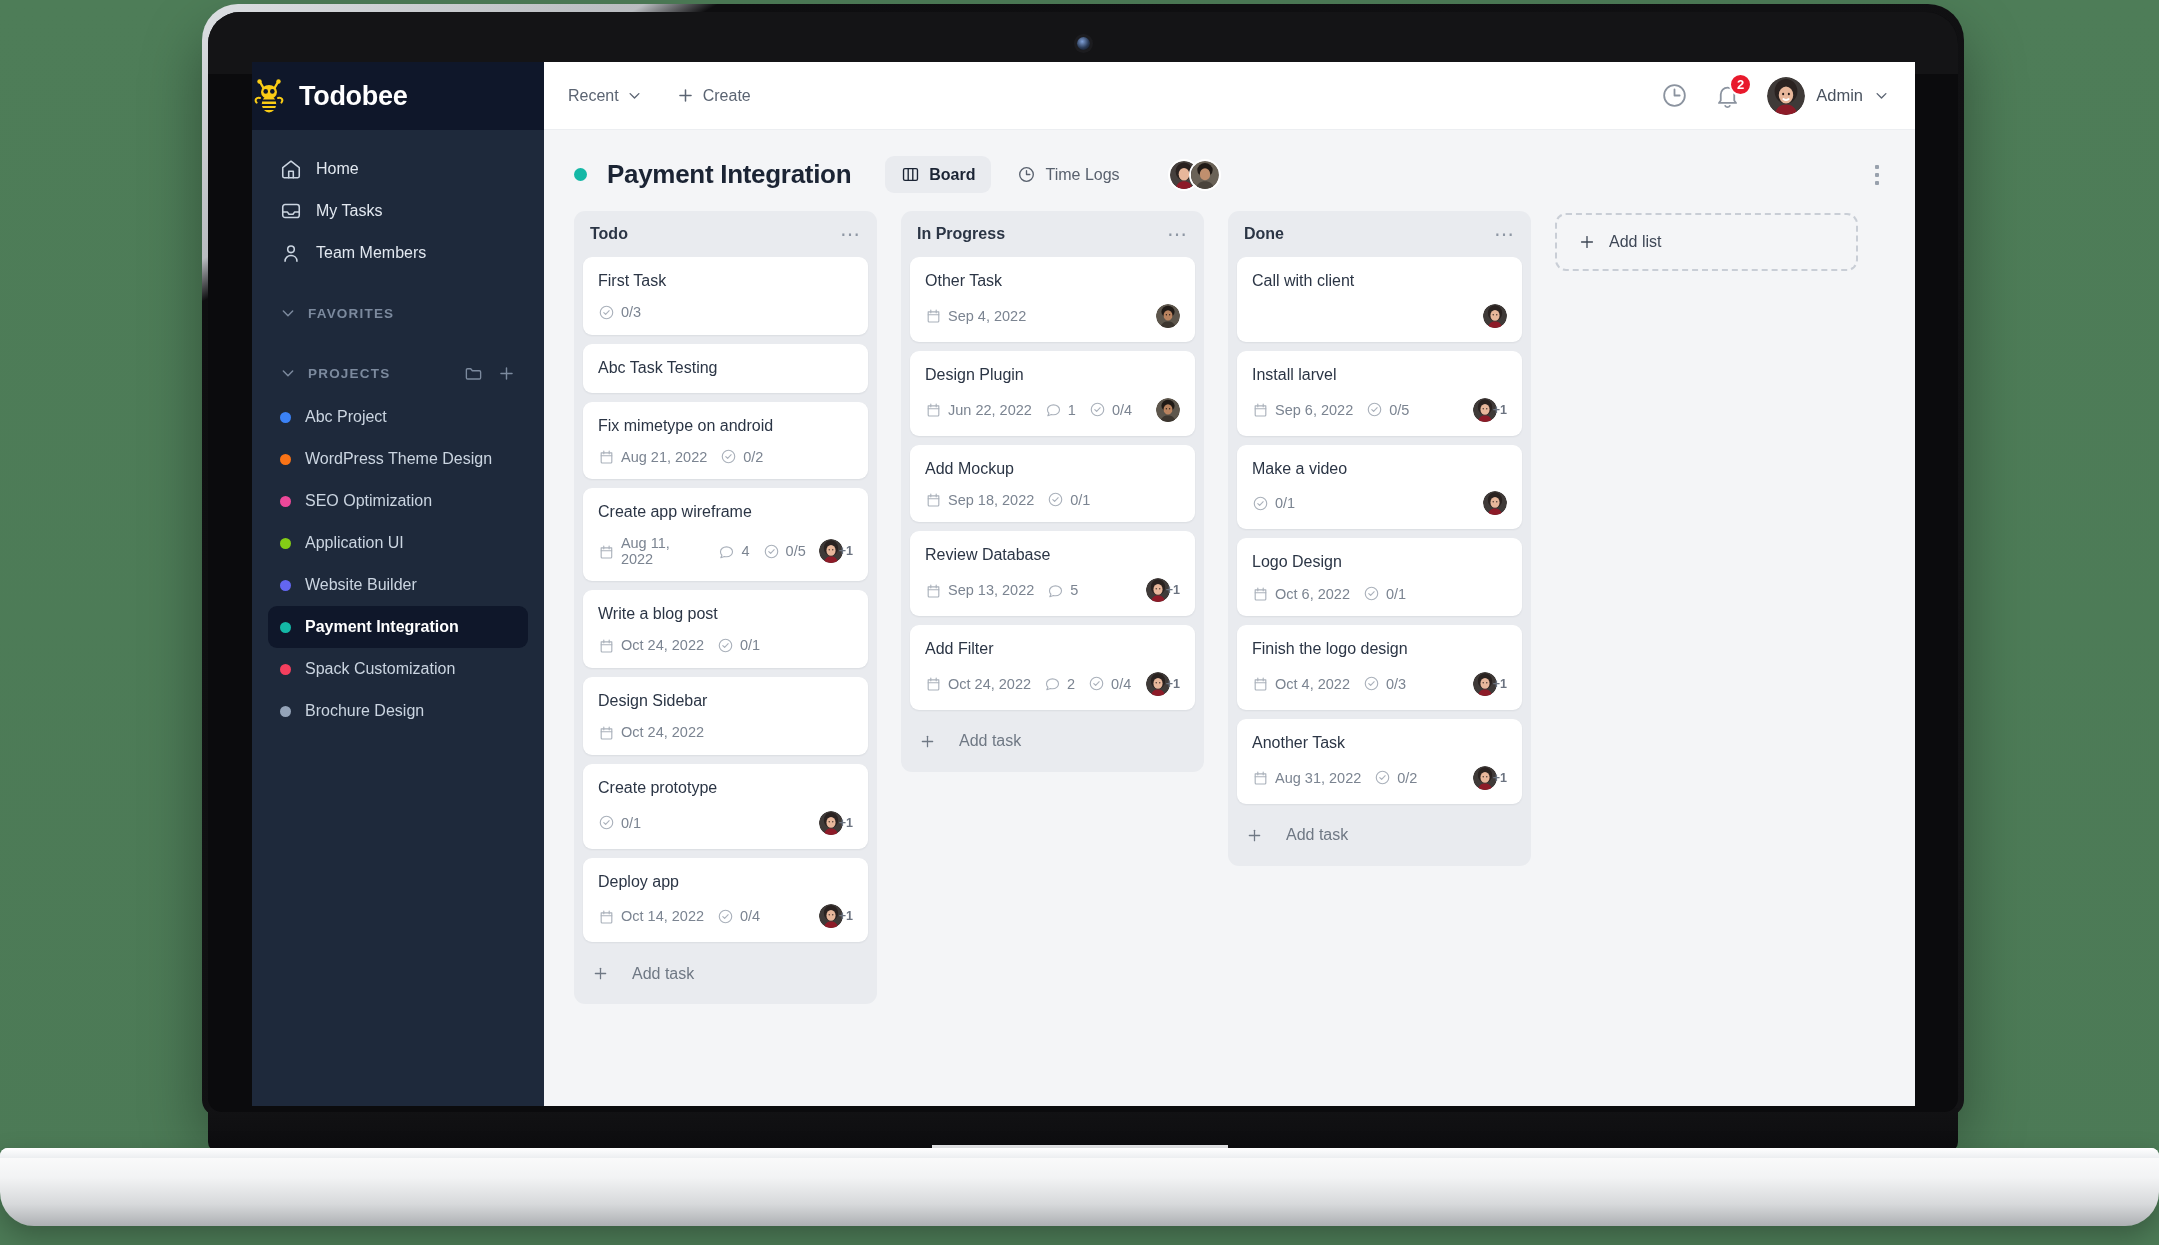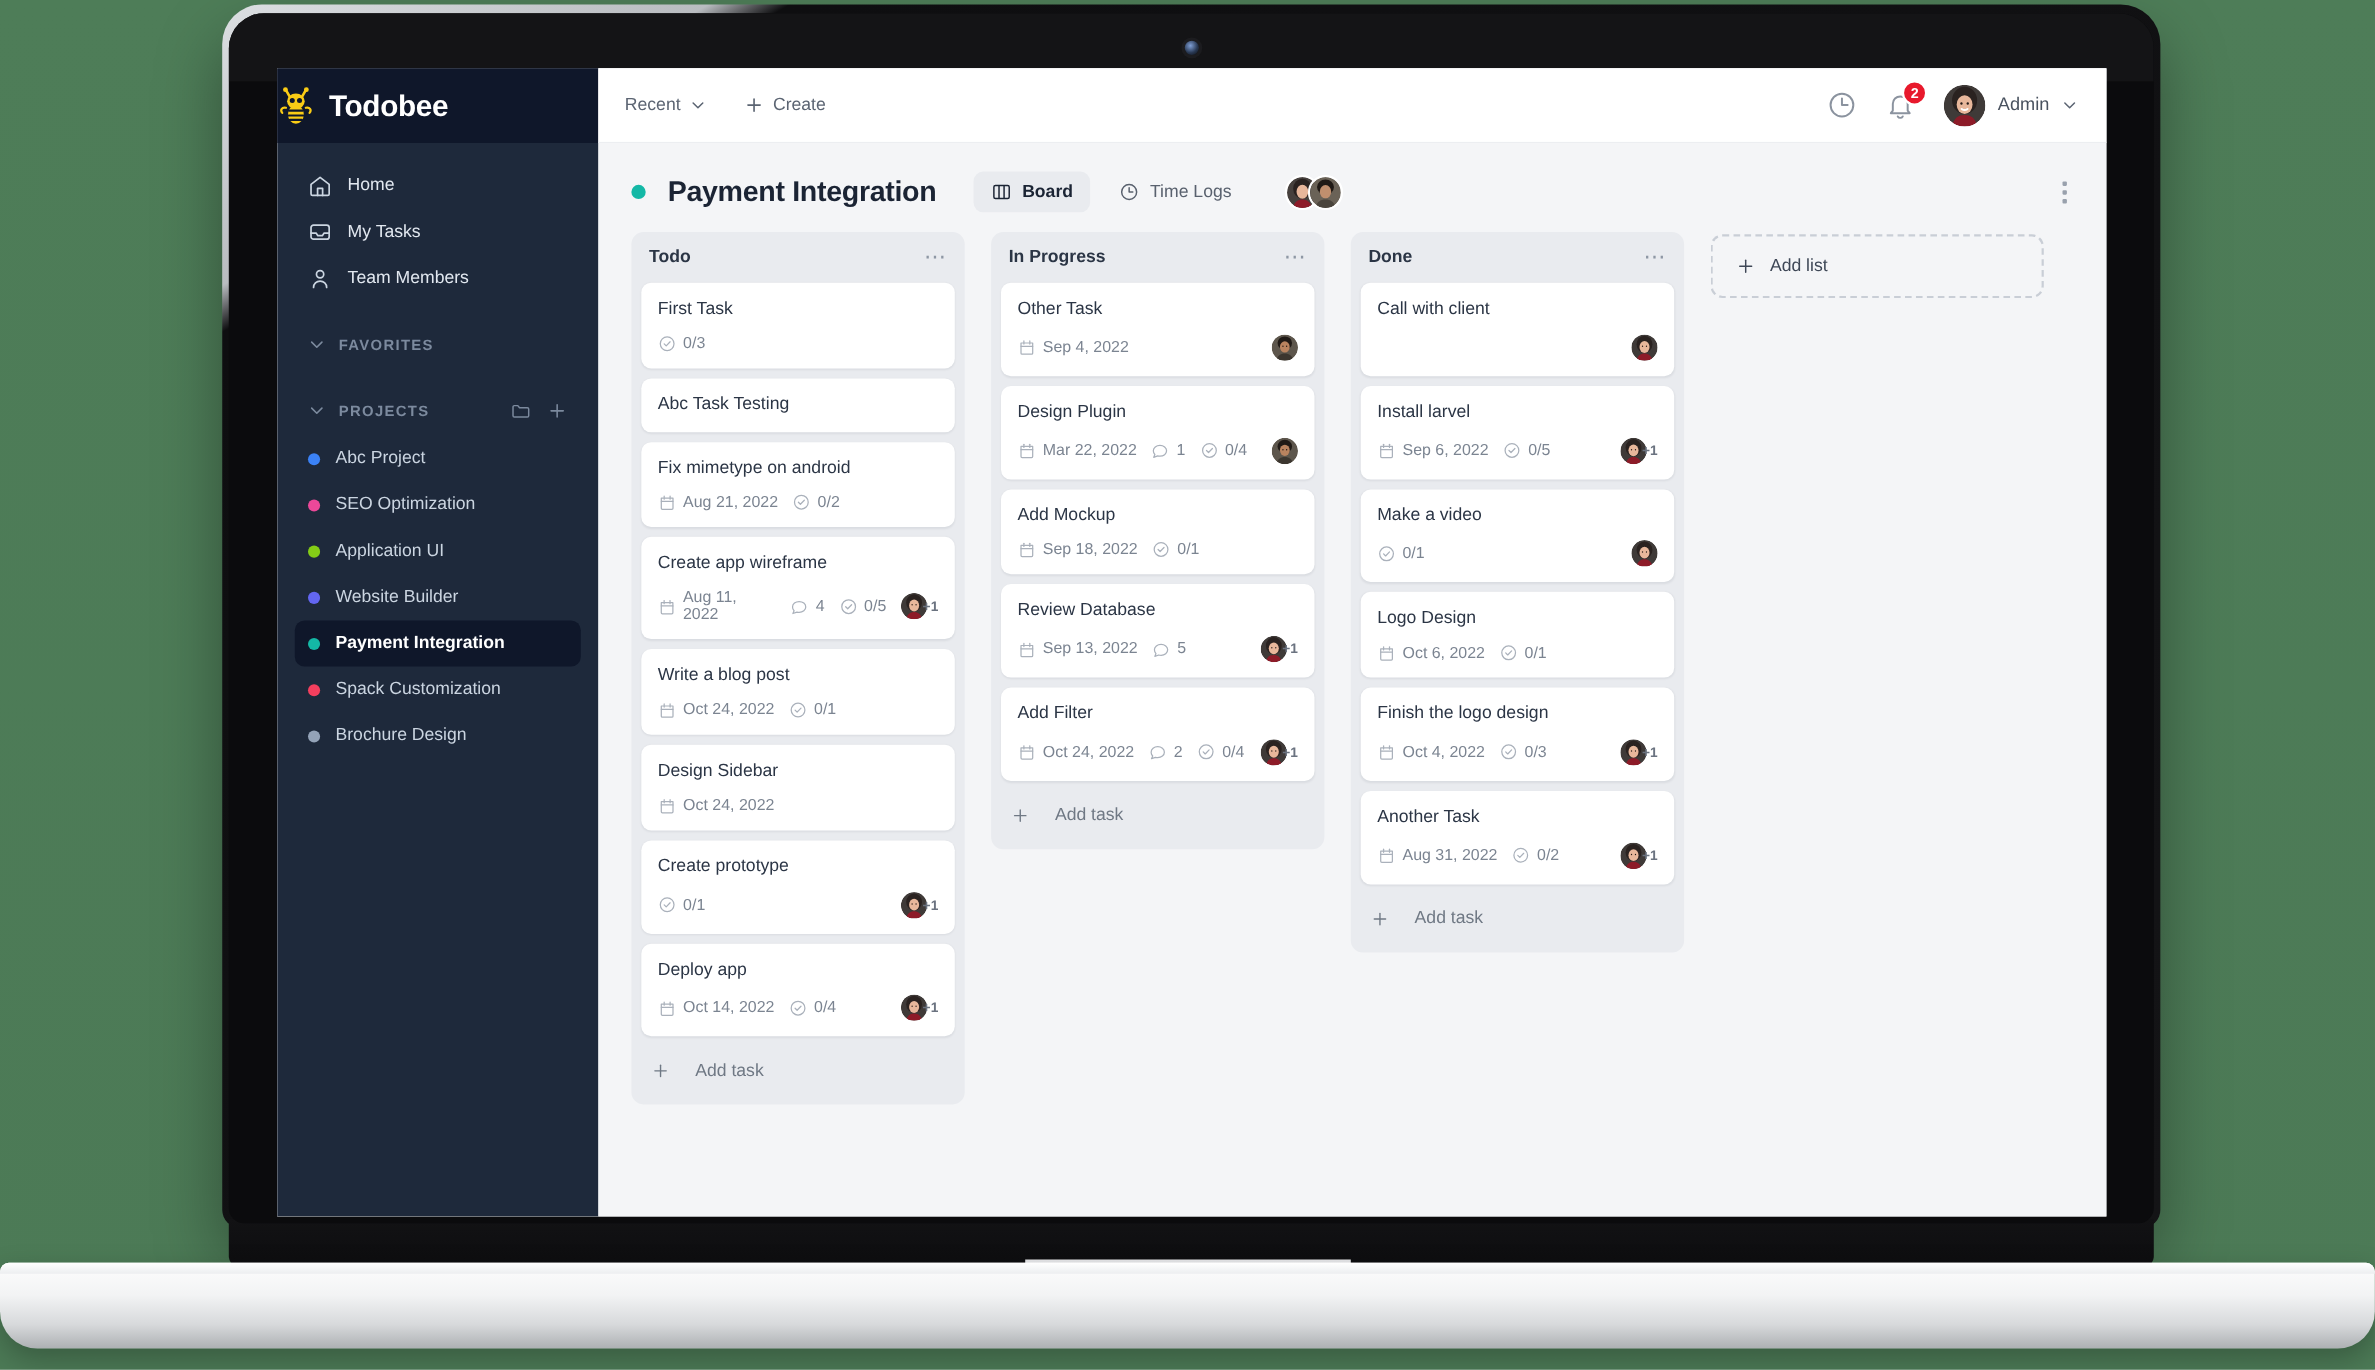--- a/index.html
+++ b/index.html
@@ -268,20 +268,24 @@
         <svg width="19" height="19" viewBox="0 0 24 24" fill="none" stroke="#7c8a9e" stroke-width="1.8" stroke-linecap="round">
             <path d="M12 5v14M5 12h14"></path>
           </svg>
       </span>
     </div>
 
     <div class="proj-list" id="proj-list">
         <div class="proj-item">
           <span class="dot" style="background: rgb(59, 130, 246);"></span>
           <span>Abc Project</span>
+        </div>
+        <div class="proj-item">
+          <span class="dot" style="background: rgb(249, 115, 22);"></span>
+          <span>WordPress Theme Design</span>
         </div>
         <div class="proj-item">
           <span class="dot" style="background: rgb(236, 72, 153);"></span>
           <span>SEO Optimization</span>
         </div>
         <div class="proj-item">
           <span class="dot" style="background: rgb(132, 204, 22);"></span>
           <span>Application UI</span>
         </div>
         <div class="proj-item">
@@ -654,21 +658,21 @@
             <div class="card">
               <div class="card-title">Design Plugin</div>
               <div class="card-meta">
                 <span class="meta-item">
                   <svg width="17" height="17" viewBox="0 0 24 24" fill="none" stroke="#aab1bb" stroke-width="1.6" stroke-linecap="round" stroke-linejoin="round">
                     <path d="M4.5 6.8h15v13a1.4 1.4 0 0 1-1.4 1.4H5.9a1.4 1.4 0 0 1-1.4-1.4z"></path>
                     <path d="M8.2 4.2v4"></path>
                     <path d="M15.8 4.2v4"></path>
                     <path d="M4.5 11h15"></path>
                   </svg>
-                  <span>Mar 22, 2022</span>
+                  <span>Jun 22, 2022</span>
                 </span>
                 <span class="meta-item">
                   <svg width="17" height="17" viewBox="0 0 24 24" fill="none" stroke="#aab1bb" stroke-width="1.6" stroke-linecap="round" stroke-linejoin="round">
                     <path d="M20.5 12.4c0 4-3.8 7-8.5 7-1 0-2-.15-2.9-.42L4 20.8l1.5-3.6A6.7 6.7 0 0 1 3.5 12.4c0-3.9 3.8-7 8.5-7s8.5 3.1 8.5 7z"></path>
                   </svg>
                   <span>1</span>
                 </span>
                 <span class="meta-item">
                   <svg width="17" height="17" viewBox="0 0 24 24" fill="none" stroke="#aab1bb" stroke-width="1.6" stroke-linecap="round" stroke-linejoin="round">
                     <path d="M12 3.2a8.8 8.8 0 1 0 0 17.6 8.8 8.8 0 0 0 0-17.6z"></path>

